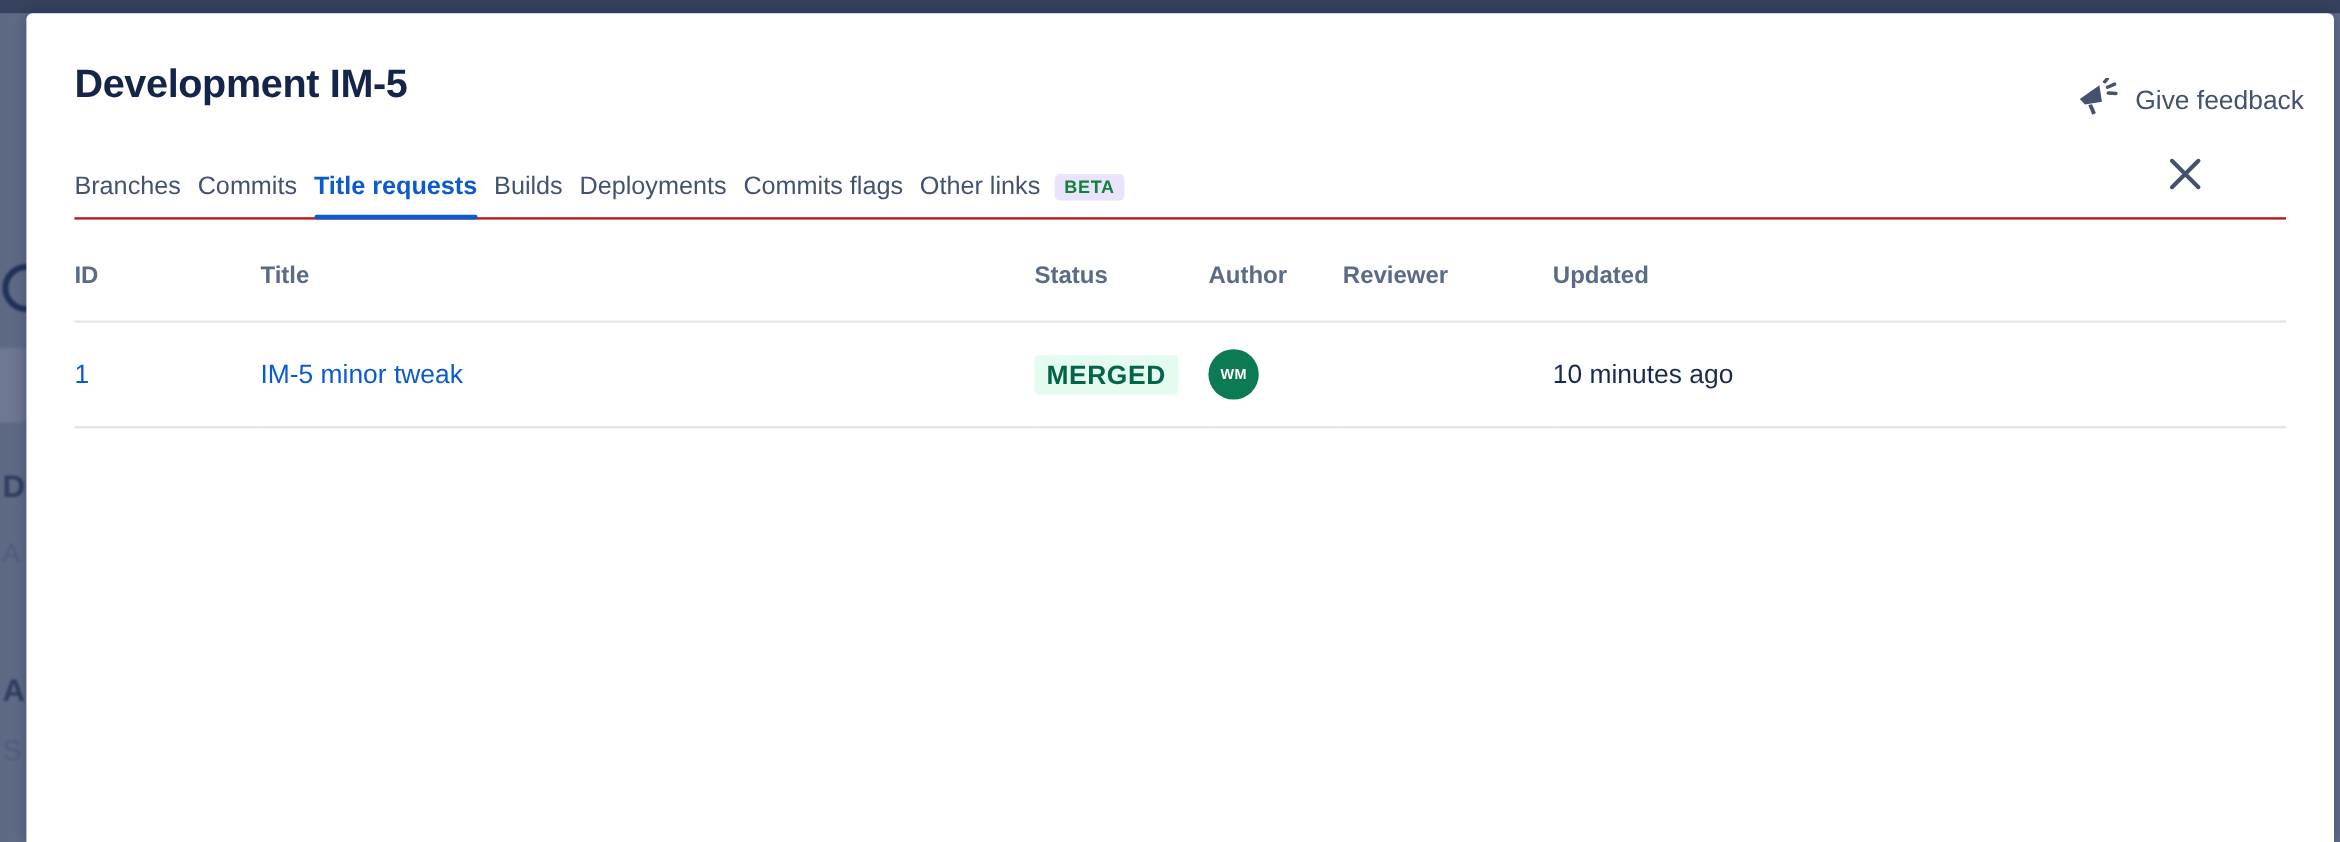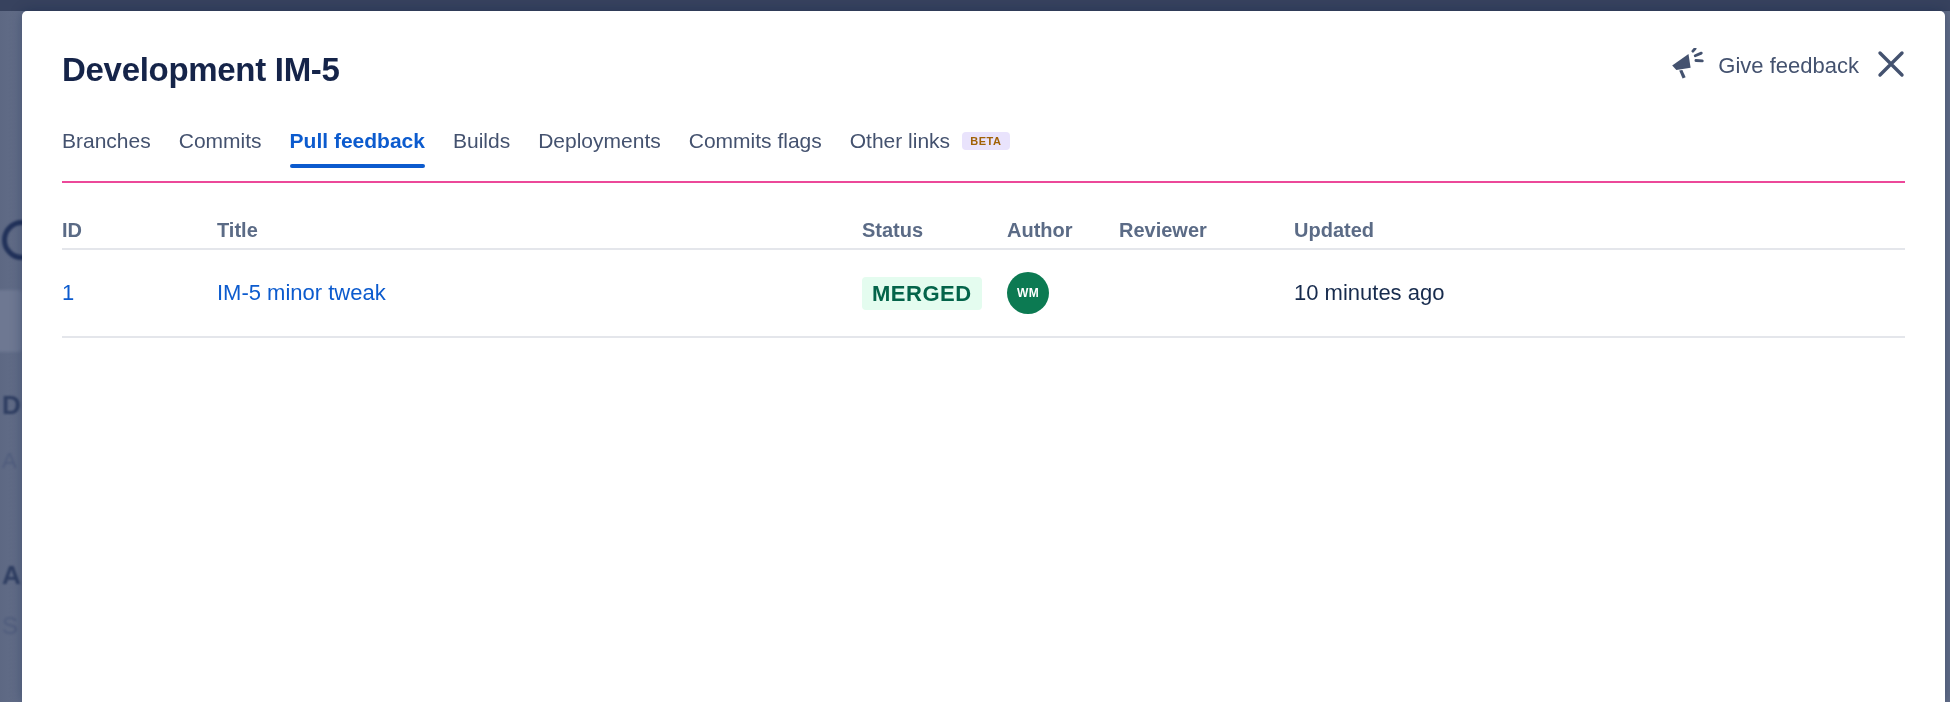--- a/index.html
+++ b/index.html
@@ -81,24 +81,25 @@
     left: 40px;
     top: 40px;
     font-size: 33px;
     font-weight: bold;
     letter-spacing: -0.3px;
     color: #152449;
   }
   .header-actions {
     position: absolute;
     right: 25px;
-    top: 36px;
-    display: flex;
-    align-items: center;
-    gap: 13px;
+    top: 54px;
+    display: flex;
+    align-items: center;
+    gap: 26px;
+    flex-direction: column;
   }
   .feedback-link {
     display: flex;
     align-items: center;
     gap: 14px;
     cursor: pointer;
   }
   .feedback-label {
     font-size: 22px;
     color: #44526f;
@@ -115,24 +116,24 @@
     margin-right: 10px;
   }
 
   
   .tabs-wrap {
     position: relative;
     margin: 0 40px;
   }
   .tabs {
     display: flex;
-    align-items: flex-start;
-    gap: 28px;
+    align-items: flex-end;
+    gap: 14px;
     height: 52px;
-    border-bottom: 2px solid #ec4899;
+    border-bottom: 2px solid #b91c1c;
   }
   .tab {
     position: relative;
     font-size: 21px;
     color: #44526f;
     padding-bottom: 13px;
     cursor: pointer;
     display: flex;
     align-items: center;
     gap: 12px;
@@ -146,22 +147,22 @@
     content: "";
     position: absolute;
     left: 0; right: 0;
     bottom: -2px;
     height: 4px;
     background: #0c5bce;
     border-radius: 2px;
   }
   .beta-badge {
     background: #e9e3fc;
-    color: #a16207;
-    font-size: 11px;
+    color: #15803d;
+    font-size: 15px;
     font-weight: bold;
     letter-spacing: .6px;
     padding: 4px 8px 3px;
     border-radius: 4px;
     line-height: 1;
   }
 
   
   .table-wrap {
     margin: 36px 40px 0;
@@ -169,21 +170,21 @@
   table.pr-table {
     width: 100%;
     border-collapse: collapse;
     table-layout: fixed;
   }
   table.pr-table th {
     text-align: left;
     font-size: 20px;
     font-weight: bold;
     color: #5b6b86;
-    padding: 0 0 6px 0;
+    padding: 0 0 25px 0;
     border-bottom: 2px solid #e4e6eb;
   }
   table.pr-table td {
     padding: 22px 0;
     border-bottom: 2px solid #e4e6eb;
     font-size: 22px;
     color: #172b4d;
     vertical-align: middle;
   }
   .col-id      { width: 155px; }
@@ -274,21 +275,21 @@
 
       <div class="tab">
         <span>Branches</span>
       </div>
 
       <div class="tab">
         <span>Commits</span>
       </div>
 
       <div class="tab active">
-        <span>Pull feedback</span>
+        <span>Title requests</span>
       </div>
 
       <div class="tab">
         <span>Builds</span>
       </div>
 
       <div class="tab">
         <span>Deployments</span>
       </div>
 

